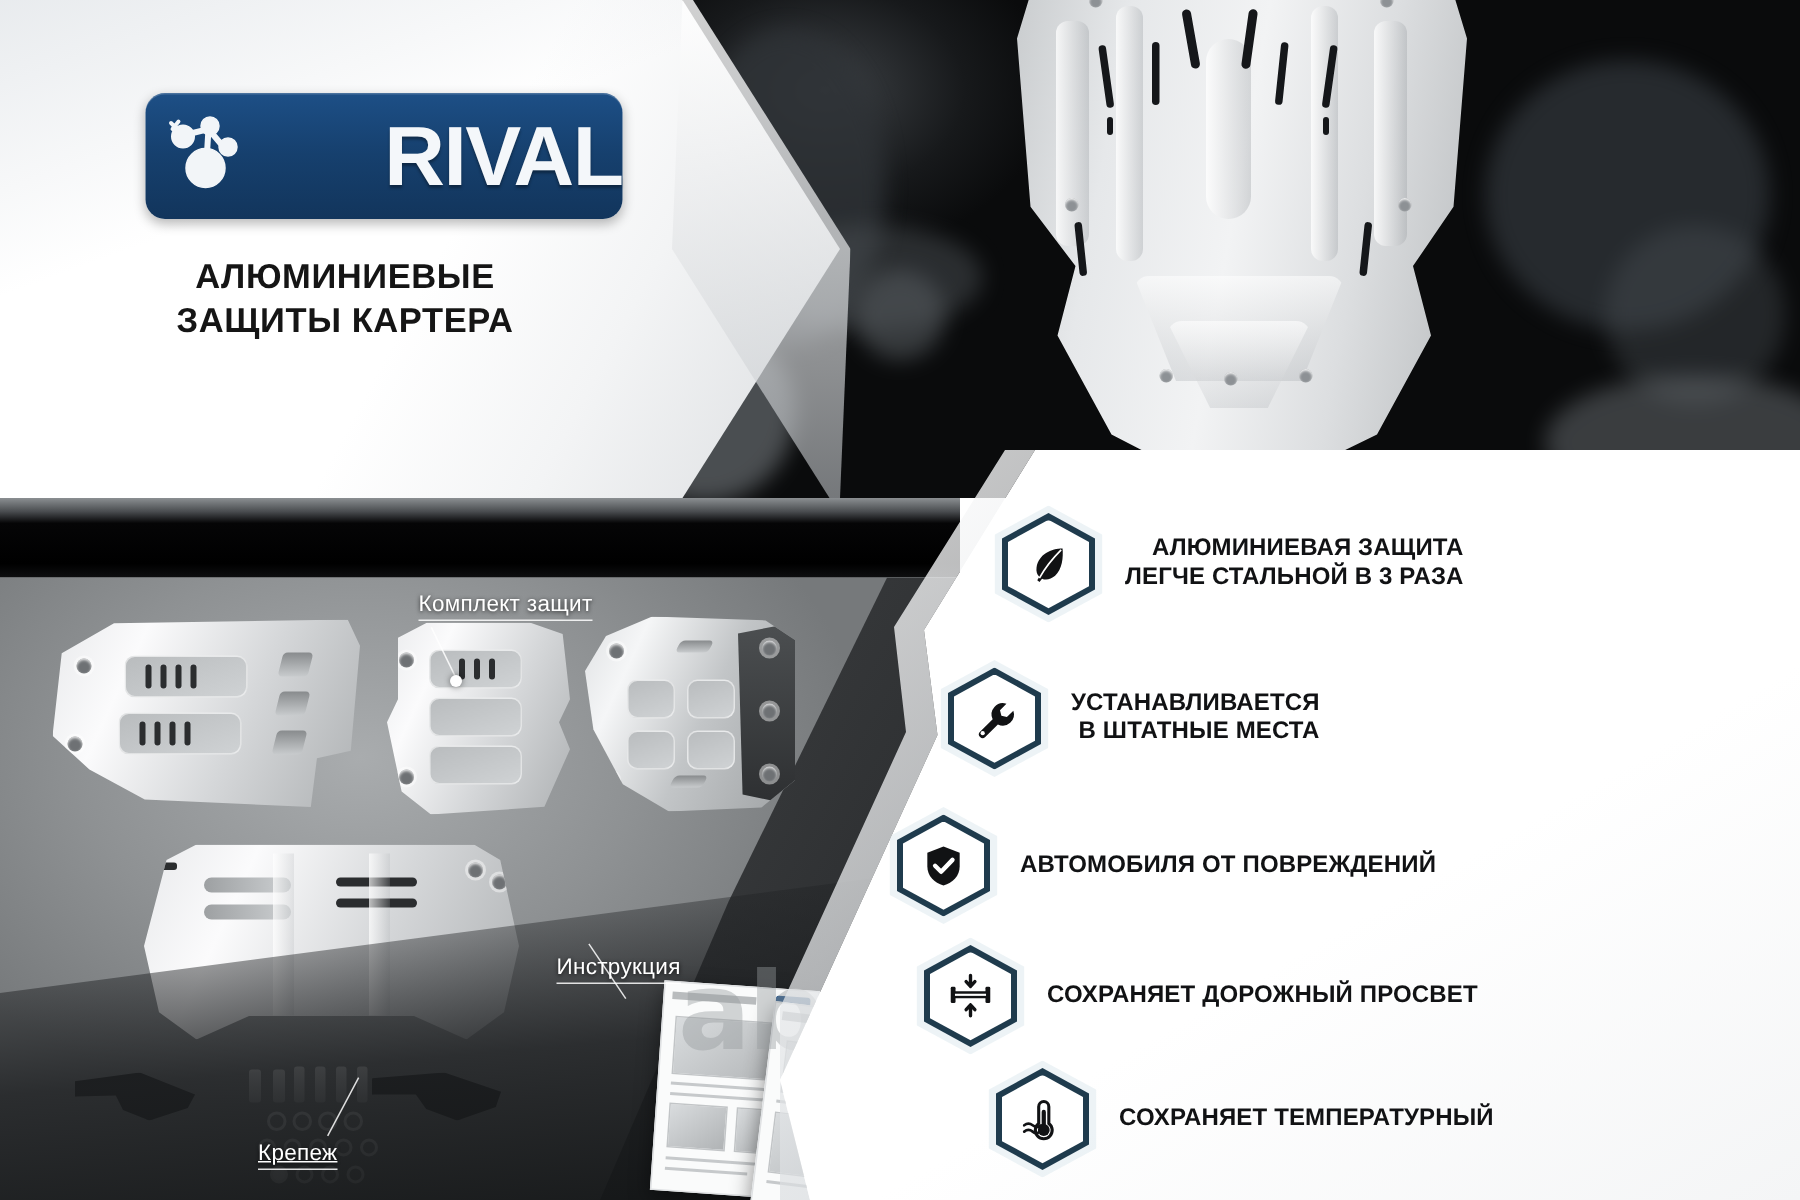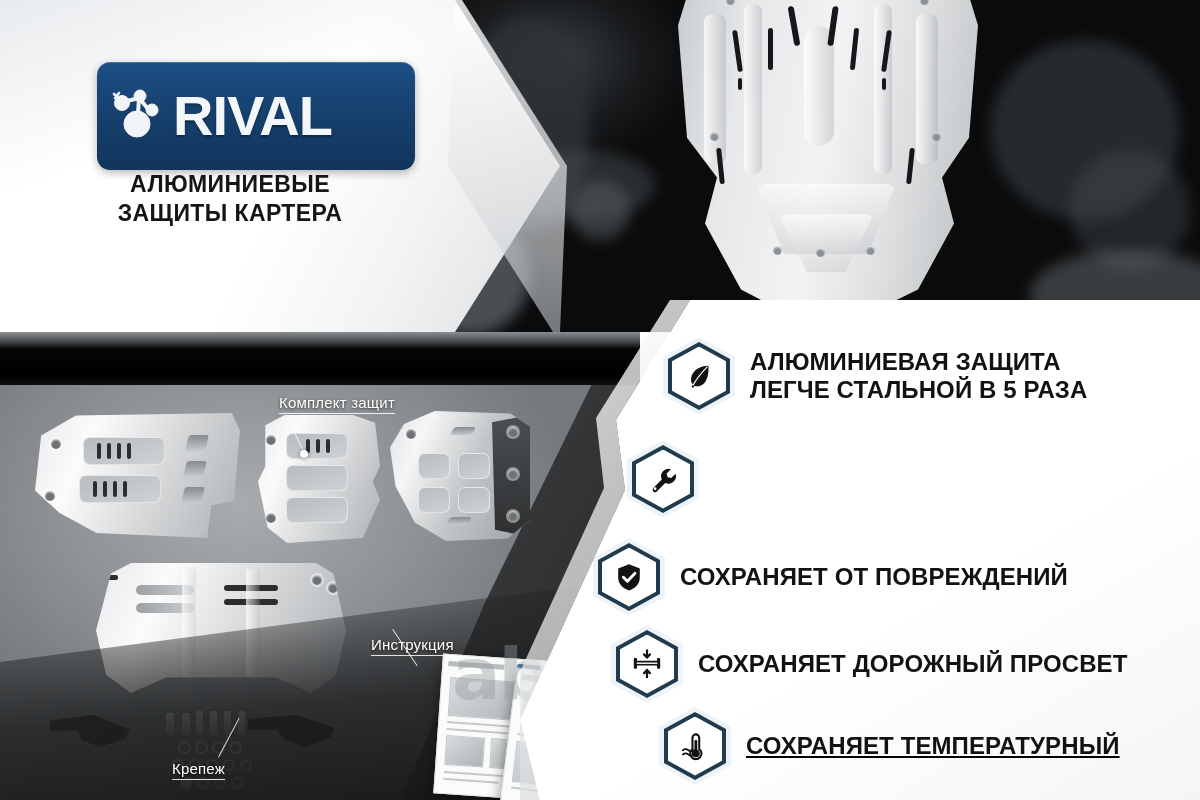--- a/index.html
+++ b/index.html
@@ -56,25 +56,25 @@
   }
   .head-sheen{
     position:absolute;left:0;top:0;width:520px;height:332px;
     background:linear-gradient(160deg,rgba(214,219,224,.55) 0%,rgba(255,255,255,0) 38%);
     clip-path:polygon(0 0, 455px 0, 560px 166px, 455px 332px, 0 332px);
     pointer-events:none;
   }
 
   
   .logo{
-    position:absolute;left:97px;top:62px;width:318px;height:108px;
+    position:absolute;left:97px;top:62px;width:318px;height:84px;
     background:linear-gradient(180deg,#1d4f86 0%,#16406e 48%,#12355c 100%);
     border-radius:13px;
     box-shadow:0 3px 8px rgba(0,0,0,.28), inset 0 1px 0 rgba(255,255,255,.2);
-    display:flex;align-items:center;
+    display:flex;align-items:center;justify-content:space-between;
   }
   .logo-mark{position:relative;width:72px;height:72px;margin-left:8px;flex:0 0 auto;}
   .logo-word{
     color:#f4f7fa;font-weight:bold;font-size:56px;letter-spacing:-1px;
     font-family:"Liberation Sans","DejaVu Sans",sans-serif;
     line-height:1;margin-left:-4px;text-shadow:0 2px 2px rgba(0,0,0,.35);
   }
 
   .head-title{
     position:absolute;left:0;top:170px;width:460px;text-align:center;
@@ -178,22 +178,22 @@
     background:#ffffff;
     clip-path:polygon(50% 0%,100% 25%,100% 75%,50% 100%,0% 75%,0% 25%);
     display:flex;align-items:center;justify-content:center;
   }
   .hex-glow{
     position:absolute;left:-5px;top:-5px;right:-5px;bottom:-5px;
     background:#dfe9ef;opacity:.55;
     clip-path:polygon(50% 0%,100% 25%,100% 75%,50% 100%,0% 75%,0% 25%);
   }
   .feat-text{
-    margin-left:20px;font-weight:bold;font-size:24px;color:#111214;
-    line-height:1.16;letter-spacing:.1px;
+    margin-left:20px;font-weight:bold;font-size:16px;color:#111214;
+    line-height:1.16;letter-spacing:.1px;text-align:right;
   }
   .feat-text .l2{display:block;}
 </style>
 </head>
 <body>
 
 <div id="stage">
 
   <div class="photo-top">
     <div class="blob pb1"></div>
@@ -387,21 +387,21 @@
     <u>Комплект защит</u>
   </div>
   <div class="leader" style="left:288px;top:418px;width:38px;transform:rotate(64deg);"></div>
   <div class="dot" style="left:300px;top:450px;"></div>
 
   <div class="lbl" style="left:371px;top:604px;margin-top:32px;">
     <u>Инструкция</u>
   </div>
   <div class="leader" style="left:393px;top:629px;width:44px;transform:rotate(56deg);"></div>
 
-  <div class="lbl" style="left:172px;top:760px;">
+  <div class="lbl" style="left:172px;top:760px;text-decoration:underline;">
     <u>Крепеж</u>
   </div>
   <div class="leader" style="left:218px;top:757px;width:44px;transform:rotate(-62deg);"></div>
   <div class="dot" style="left:238px;top:778px;opacity:0;"></div>
 
   <div class="feat-edge"></div>
   <div class="features">
     <div class="feat-list">
 
       <div class="feat" style="left:148px;top:42px;">
@@ -410,50 +410,54 @@
             <span class="hex"></span>
           <span class="hex-in">
             <svg viewBox="0 0 32 32" width="30" height="30" aria-hidden="true">
               <path d="M26 5C18 5 9 9 7.5 18.5c-.4 2.6.3 5 2 6.6L8 27.5l1.6 1.3 1.8-2.4c2.6 1.3 6.3.6 9.3-2C25.8 19.8 26.6 11 26 5z" fill="#111214"></path>
               <path d="M25 6C20 11 14 18 9.5 26" stroke="#ffffff" stroke-width="1.2" fill="none"></path>
             </svg>
           </span>
         </span>
         <span class="feat-text">
           <span class="l1">АЛЮМИНИЕВАЯ ЗАЩИТА</span>
-          <span class="l2">ЛЕГЧЕ СТАЛЬНОЙ В 5 РАЗА</span>
+          <span class="l2">ЛЕГЧЕ СТАЛЬНОЙ В 3 РАЗА</span>
         </span>
       </div>
 
       <div class="feat" style="left:112px;top:145px;">
         <span class="hexwrap">
           <span class="hex-glow"></span>
             <span class="hex"></span>
           <span class="hex-in">
             <svg viewBox="0 0 32 32" width="30" height="30" aria-hidden="true">
               <path d="M24.5 5.5a8 8 0 0 0-9.8 11l-9 9a2.6 2.6 0 0 0 3.7 3.7l9-9a8 8 0 0 0 11-9.8l-4.6 4.6-3.9-1-1-3.9z" fill="#111214"></path>
               <circle cx="7.6" cy="26.4" r="1.5" fill="#ffffff"></circle>
             </svg>
           </span>
         </span>
+        <span class="feat-text">
+          <span class="l1">УСТАНАВЛИВАЕТСЯ</span>
+          <span class="l2">В ШТАТНЫЕ МЕСТА</span>
+        </span>
       </div>
 
       <div class="feat" style="left:78px;top:243px;">
         <span class="hexwrap">
           <span class="hex-glow"></span>
             <span class="hex"></span>
           <span class="hex-in">
             <svg viewBox="0 0 32 32" width="30" height="30" aria-hidden="true">
               <path d="M16 2.5 4.5 7v9.5c0 7 4.9 11.6 11.5 13.8 6.6-2.2 11.5-6.8 11.5-13.8V7z" fill="#111214"></path>
               <path d="M10 16.2l4.3 4.3L22.4 12" stroke="#ffffff" stroke-width="3.1" fill="none" stroke-linecap="round" stroke-linejoin="round"></path>
             </svg>
           </span>
         </span>
         <span class="feat-text">
-          <span class="l2">СОХРАНЯЕТ ОТ ПОВРЕЖДЕНИЙ</span>
+          <span class="l2">АВТОМОБИЛЯ ОТ ПОВРЕЖДЕНИЙ</span>
         </span>
       </div>
 
       <div class="feat" style="left:96px;top:330px;">
         <span class="hexwrap">
           <span class="hex-glow"></span>
             <span class="hex"></span>
           <span class="hex-in">
             <svg viewBox="0 0 34 34" width="32" height="32" aria-hidden="true">
               <rect x="4" y="13.6" width="26" height="5" rx="1" fill="#111214"></rect>
@@ -463,21 +467,21 @@
               <path d="M17 31v-7.5M17 23.3l-3.1 3.4M17 23.3l3.1 3.4" stroke="#111214" stroke-width="2.4" fill="none" stroke-linecap="round"></path>
               <rect x="6" y="15.4" width="22" height="1.5" fill="#ffffff"></rect>
             </svg>
           </span>
         </span>
         <span class="feat-text">
           <span class="l1">СОХРАНЯЕТ ДОРОЖНЫЙ ПРОСВЕТ</span>
         </span>
       </div>
 
-      <div class="feat" style="left:144px;top:412px;text-decoration:underline;">
+      <div class="feat" style="left:144px;top:412px;">
         <span class="hexwrap">
           <span class="hex-glow"></span>
             <span class="hex"></span>
           <span class="hex-in">
             <svg viewBox="0 0 32 32" width="30" height="30" aria-hidden="true">
               <path d="M20.5 19.2V7.2a3.6 3.6 0 1 0-7.2 0v12a6 6 0 1 0 7.2 0z" fill="none" stroke="#111214" stroke-width="2.2"></path>
               <rect x="15.4" y="9.5" width="3" height="12.5" rx="1.5" fill="#111214"></rect>
               <circle cx="16.9" cy="23.8" r="4.2" fill="#111214"></circle>
               <path d="M3 20.5c2-1.6 4-1.6 6 0s4 1.6 6 0" stroke="#111214" stroke-width="1.9" fill="none" stroke-linecap="round"></path>
               <path d="M3 25c2-1.6 4-1.6 6 0s3.2 1.4 4.4.4" stroke="#111214" stroke-width="1.9" fill="none" stroke-linecap="round"></path>

